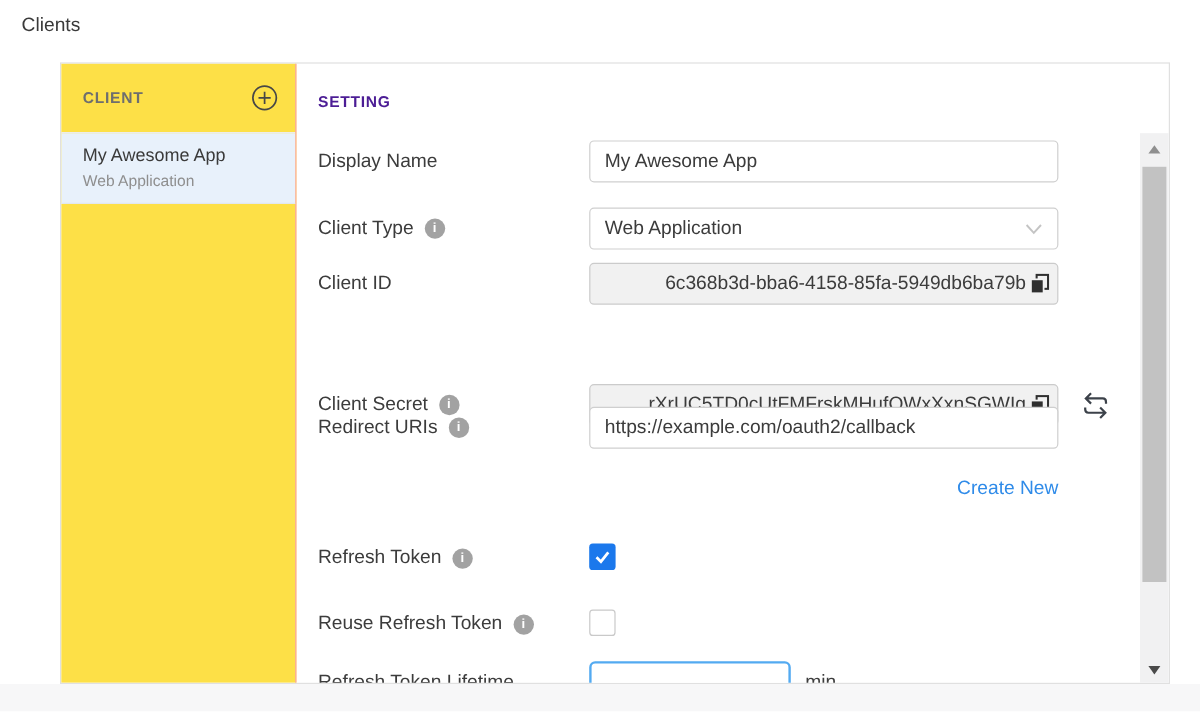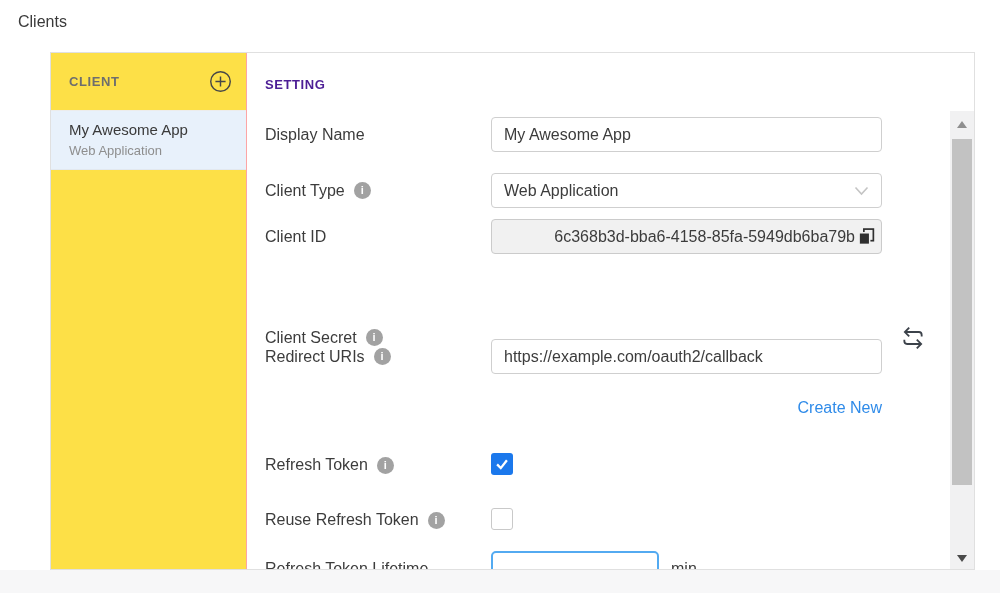--- a/index.html
+++ b/index.html
@@ -121,20 +121,31 @@
           </button>
         </div>
       </div>
     </div>
 
     <div class="frow" style="top:231px;margin-top:36px;">
       <div class="flabel">
         <span>Client Secret</span>
         <span class="info-icon">i</span>
       </div>
+      <div class="control">
+        <div class="value-box">
+          <span class="vtext">rXrUC5TD0cUtFMFrskMHufOWxXxnSGWIg</span>
+          <button class="copy-btn">
+            <svg width="19" height="19" viewBox="0 0 18 18">
+              <rect x="6.5" y="1.5" width="9" height="11" fill="none" stroke="#2f2f2f" stroke-width="1.6"></rect>
+              <rect x="2" y="5" width="10" height="11" fill="#2f2f2f" stroke="#f1f1f1" stroke-width="1.4"></rect>
+            </svg>
+          </button>
+        </div>
+      </div>
       <button class="regen-btn">
         <svg width="26" height="26" viewBox="0 0 24 24">
           <path d="M8.5 2.5 L4.5 6.5 L8.5 10.5 M4.5 6.5 H17.5 C19.4 6.5 20 7.6 20 9.2 V10.5" stroke="#3c424a" stroke-width="1.7" fill="none"></path>
           <path d="M15.5 13.5 L19.5 17.5 L15.5 21.5 M19.5 17.5 H6.5 C4.6 17.5 4 16.4 4 14.8 V13.5" stroke="#3c424a" stroke-width="1.7" fill="none"></path>
         </svg>
       </button>
     </div>
 
     <div class="frow" style="top:286px;">
       <div class="flabel">

